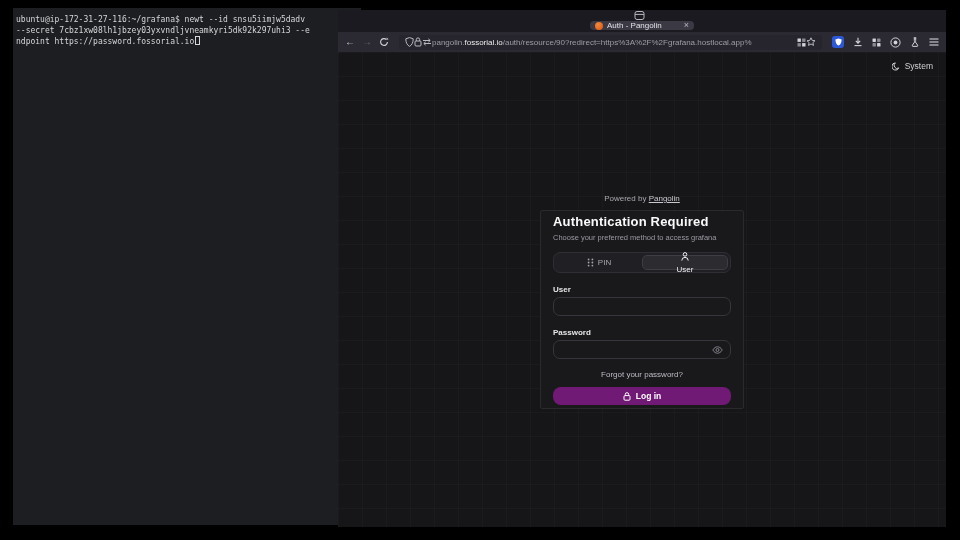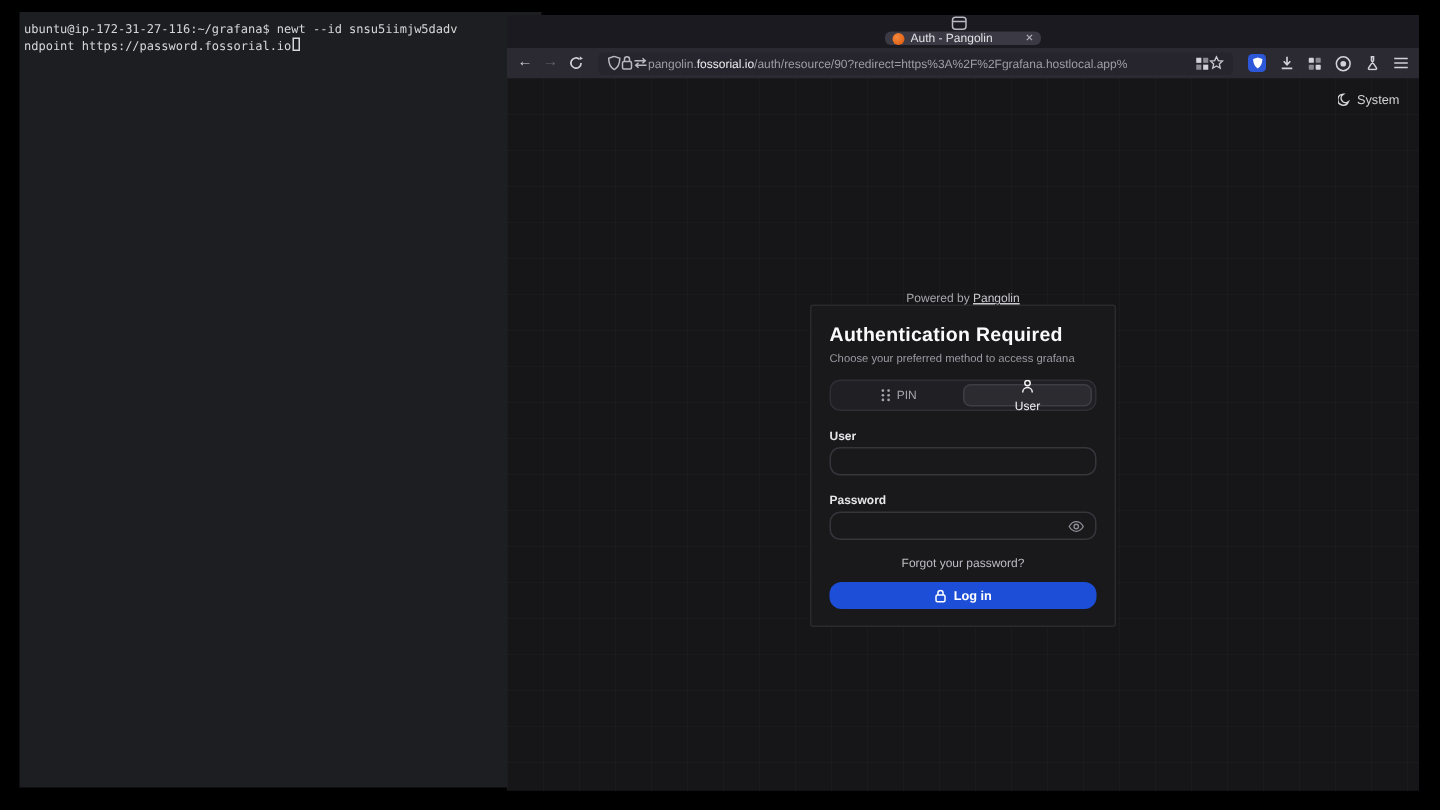--- a/index.html
+++ b/index.html
@@ -57,50 +57,51 @@
       background-size:24px 24px; }
 
   .theme-toggle { position:absolute; top:9px; right:13px; display:flex; align-items:center;
                   gap:4px; color:#d2d2d7; font-size:8.5px; }
 
   .center-col { position:absolute; top:142px; left:50%; transform:translateX(-50%);
                 width:204px; }
   .powered { text-align:center; font-size:8px; color:#a8a8af; }
   .powered a { color:#c9c9cf; text-decoration:underline; }
 
-  .card { background:#19191c; border:1px solid #29292e;
-          border-radius:2px; padding:11px 12px; }
+  .card { margin-top:7px; background:#19191c; border:1px solid #29292e;
+          border-radius:2px; padding:3px 12px; }
   .card-title { font-size:13px; font-weight:bold; color:#fafafa; letter-spacing:.2px; }
   .card-sub { margin-top:4px; font-size:7.5px; color:#9a9aa2; }
 
   .seg { margin-top:10px; background:#202024; border:1px solid #2e2e34; border-radius:7px;
          display:flex; padding:2px; }
   .seg-tab { flex:1; height:15px; display:flex; align-items:center; justify-content:center;
              gap:4px; font-size:8px; color:#a4a4ac; border-radius:5px; border:1px solid transparent; }
   .seg-tab.active { background:#2b2b30; border-color:#3d3d44; color:#f2f2f5;flex-direction:column; }
 
   .field-label { margin-top:12px; font-size:8px; font-weight:bold; color:#e6e6ea; }
   .input { margin-top:3px; height:19px; border:1px solid #35353c; border-radius:7px;
            background:transparent; width:100%; position:relative; display:flex; align-items:center; }
   .input .eye { position:absolute; right:7px; }
 
   .forgot { margin-top:11px; text-align:center; font-size:8px; color:#bcbcc3; }
 
   .login-btn { margin-top:8px; height:18px; width:100%; border:none; border-radius:8px;
-               background:#1d4ed8; color:#fff; font-size:8.5px; font-weight:bold;
+               background:#701a75; color:#fff; font-size:8.5px; font-weight:bold;
                display:flex; align-items:center; justify-content:center; gap:5px;
                font-family:"Liberation Sans", sans-serif; }
 
   svg { display:block; }
 </style>
 </head>
 <body>
 
 <div class="terminal">
   <div class="term-line">ubuntu@ip-172-31-27-116:~/grafana$ newt --id snsu5iimjw5dadv</div>
+  <div class="term-line">--secret 7cbz1xw08lh1jbzey03yxvndljvneamkyri5dk92k297uhi3 --e</div>
   <div class="term-line"><span>ndpoint https://password.fossorial.io</span><span class="cursor"></span></div>
 </div>
 
 <div class="browser">
 
   <div class="tabbar">
     <span class="fxview">
       <svg width="11" height="11" viewBox="0 0 11 11">
           <rect x="1" y="1.5" width="9" height="8" rx="2" fill="none" stroke="#b9b8c1" stroke-width="1"></rect>
           <line x1="1" y1="4.4" x2="10" y2="4.4" stroke="#b9b8c1" stroke-width="1"></line>

